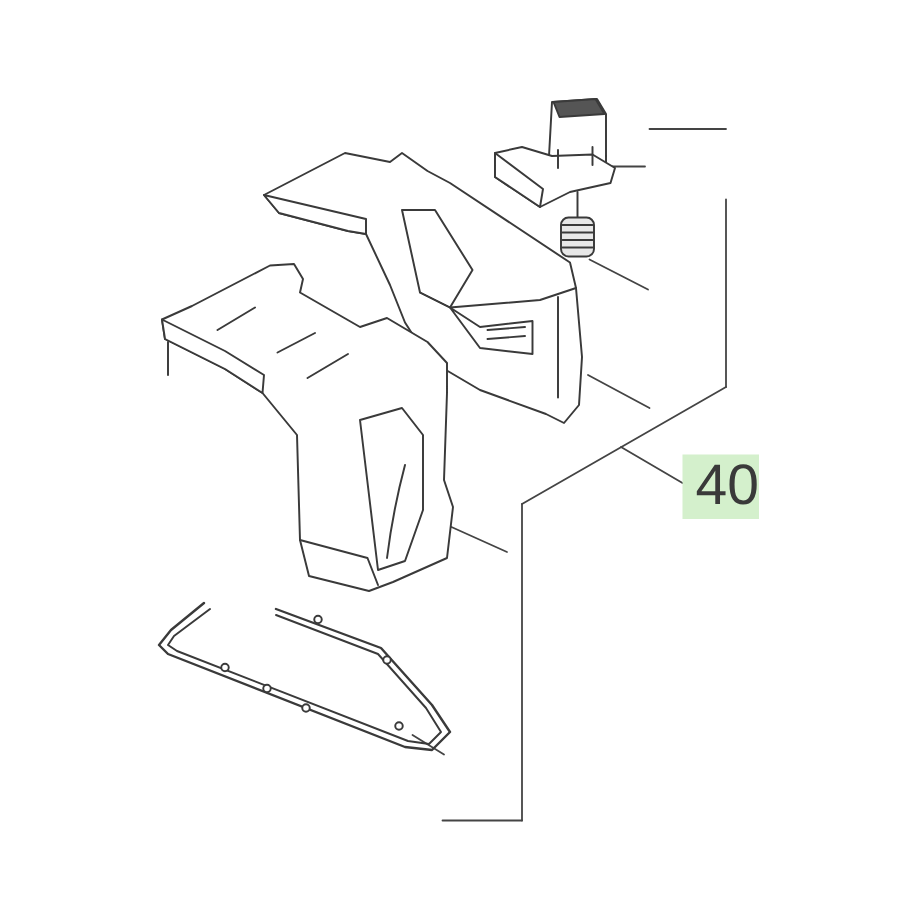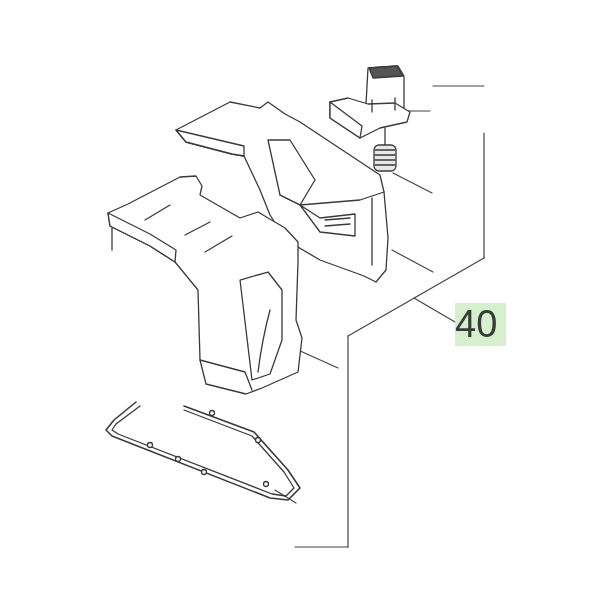--- a/index.html
+++ b/index.html
@@ -1,21 +1,21 @@
 <!DOCTYPE html>
 <html><head>
 <meta charset="utf-8">
 <style>
   html, body { margin:0; padding:0; background:#ffffff; }
   body { width:600px; height:600px; position:relative; overflow:hidden; font-family:"Liberation Sans", sans-serif; }
   #diagram { position:absolute; left:0; top:0; width:600px; height:600px; }
   .callout {
     position:absolute; left:455px; top:303px; width:51px; height:43px;
     background:#d4f0cc; color:#3a3a3a; font-size:38px; line-height:43px;
-    text-align:left; font-family:"Liberation Sans", sans-serif;
+    text-align:right; font-family:"Liberation Sans", sans-serif;
   }
 </style>
 </head>
 <body>
 
 <svg id="diagram" viewBox="0 0 600 600" xmlns="http://www.w3.org/2000/svg">
   <g fill="none" stroke="#3a3a3a" stroke-width="1.3" stroke-linejoin="round" stroke-linecap="round">
 
     <g stroke="#444" stroke-width="1.2">
       <line x1="433" y1="86" x2="484" y2="86"></line>

